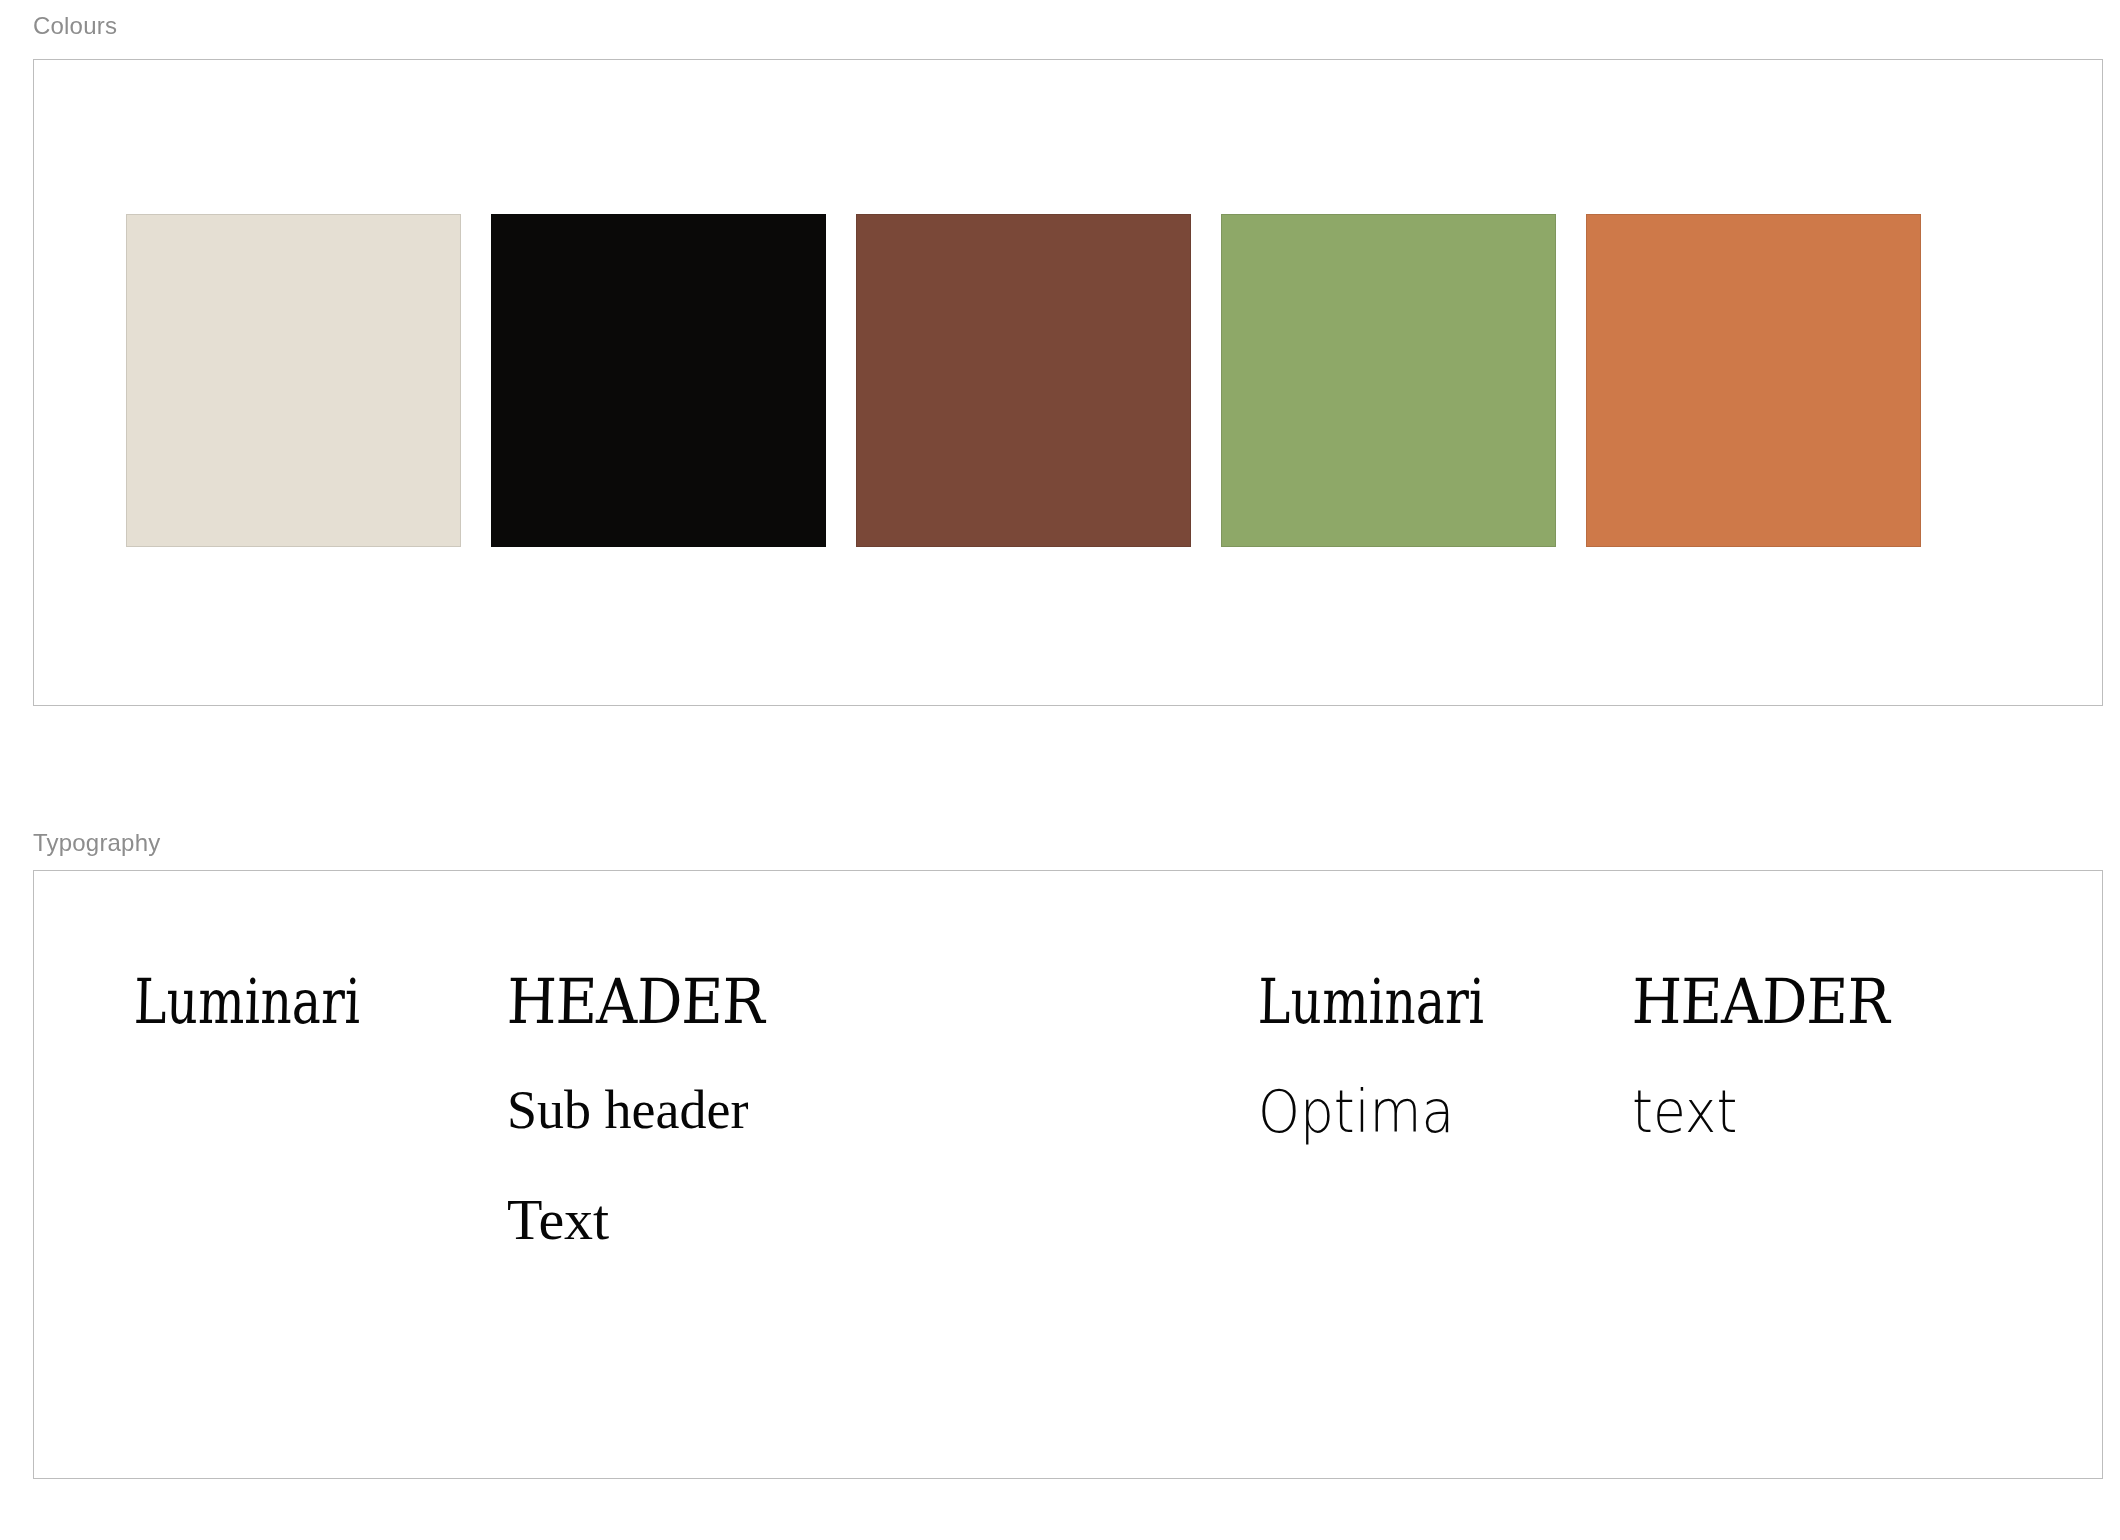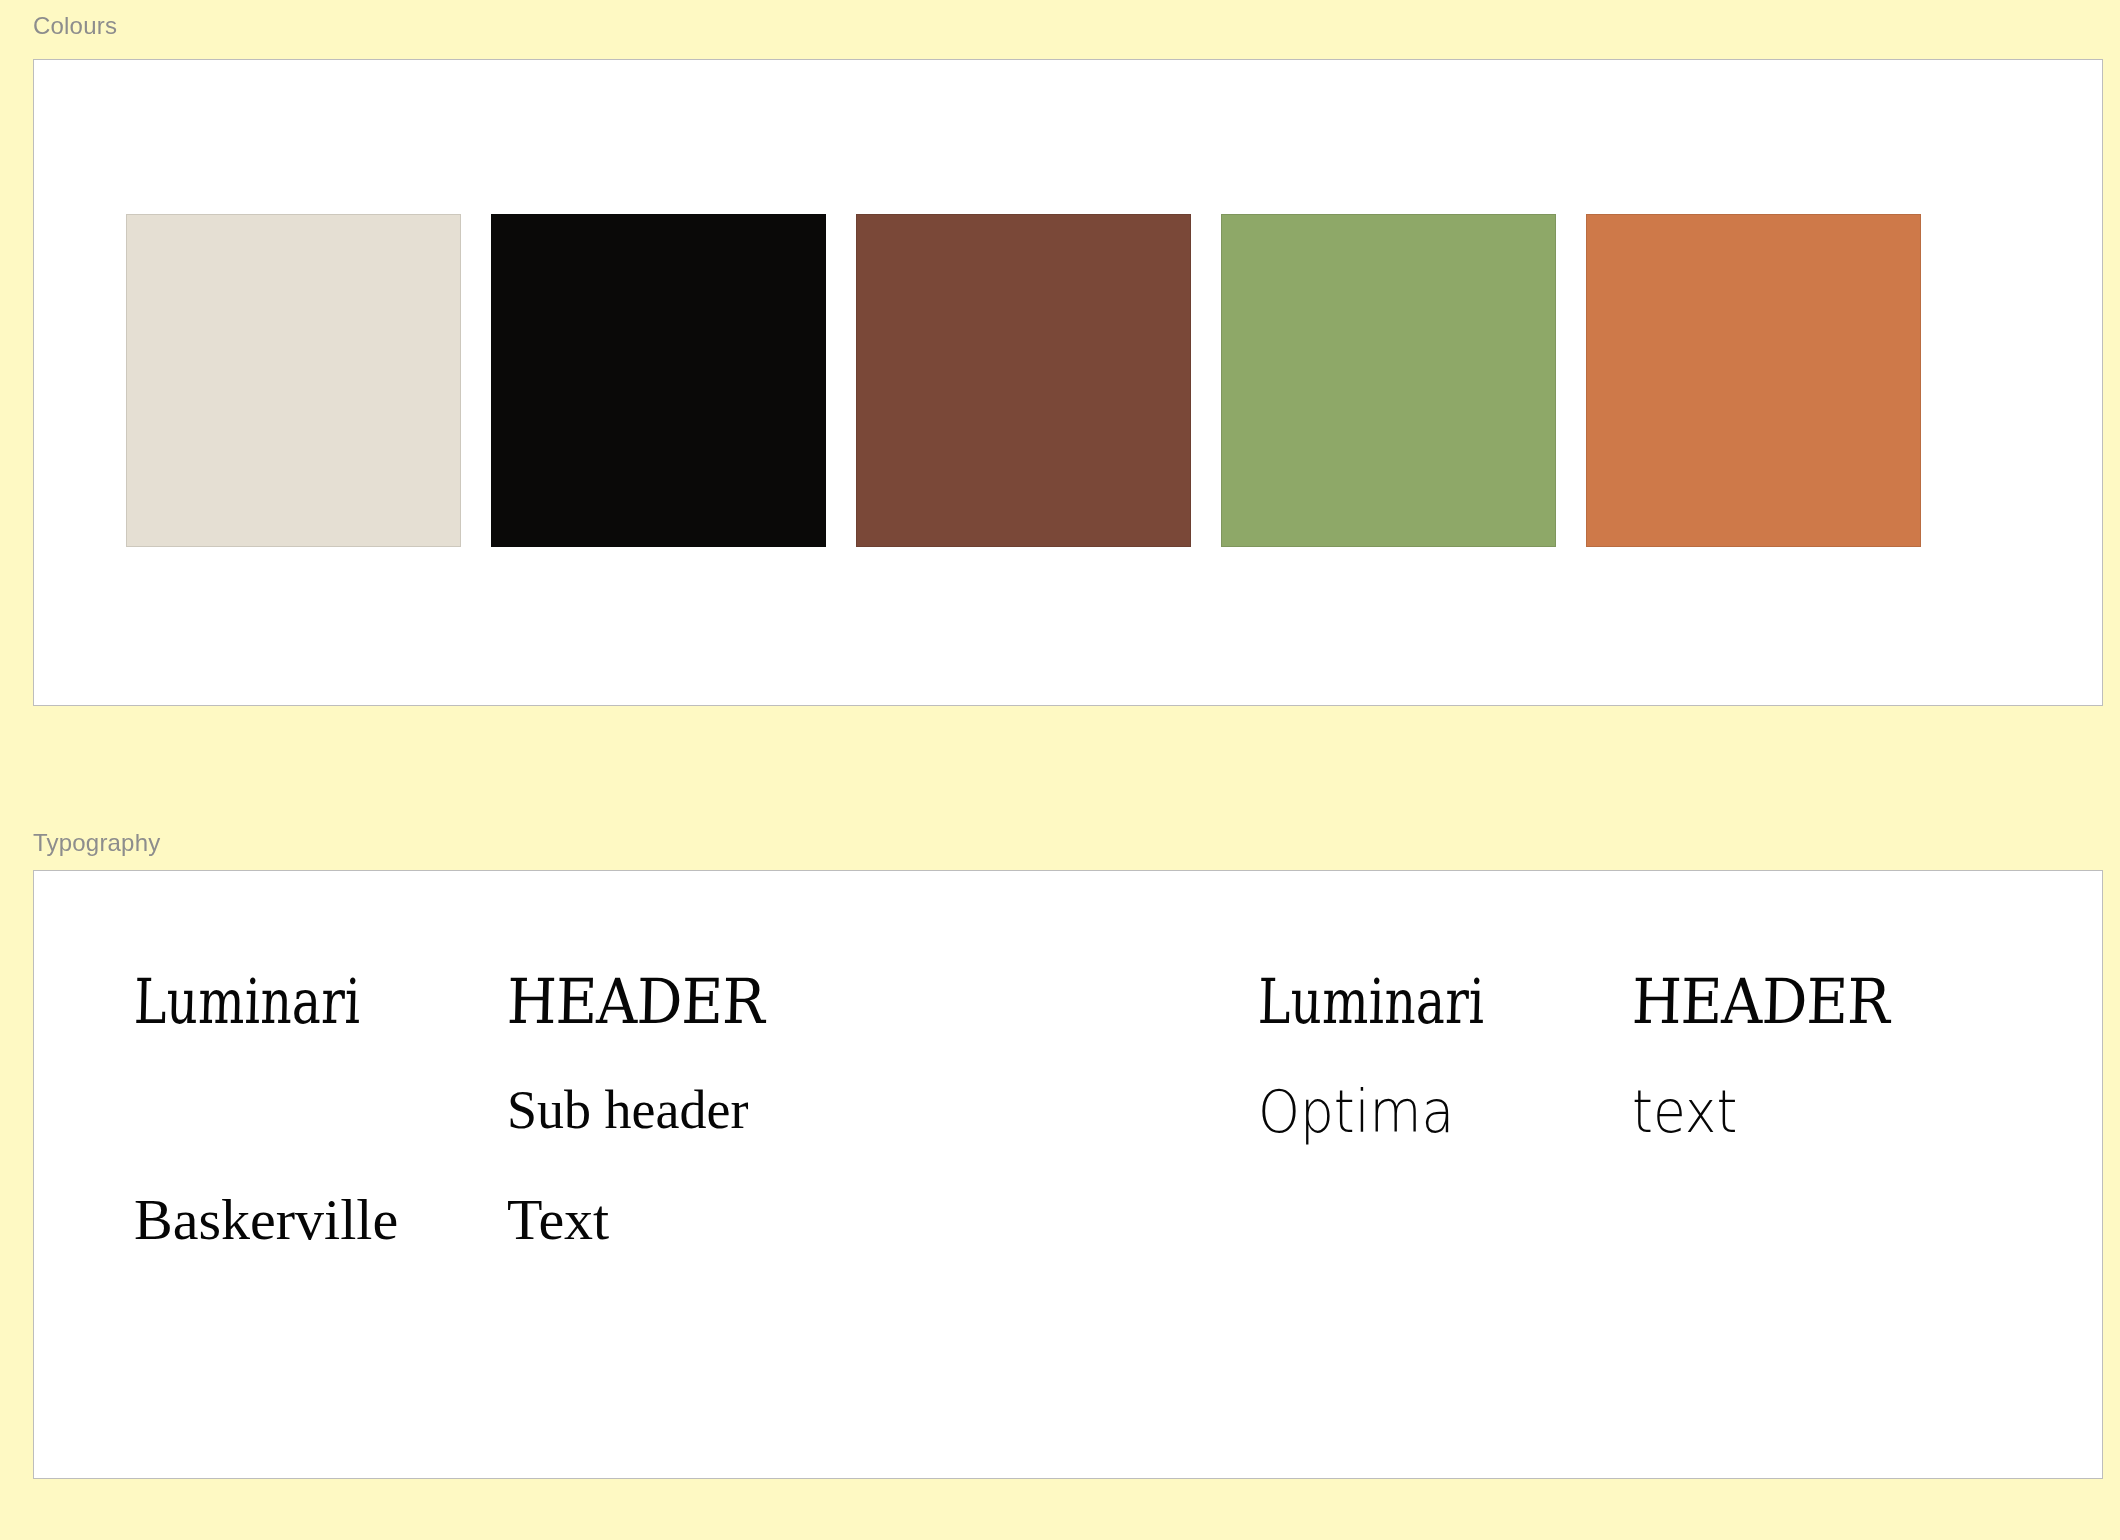--- a/index.html
+++ b/index.html
@@ -123,21 +123,21 @@
     font-family:"DejaVu Sans", sans-serif;
     font-size:58px;
     font-weight:300;
     transform:scaleX(0.92);
     transform-origin:left center;
   }
 </style>
 </head>
 <body>
 
-<div class="board" style="background: #fef9c3;">
+<div class="board" style="background: #ffffff;">
 
   <div class="section-label" id="label-colours">Colours</div>
 
   <div class="card" id="card-colours" style="background: rgb(255, 255, 255);">
 
     <div class="swatch-row">
       <div class="swatch" style="background:#e5dfd3"></div>
       <div class="swatch" style="background:#0a0908"></div>
       <div class="swatch" style="background:#7a4838"></div>
       <div class="swatch" style="background:#8ea868"></div>
@@ -146,21 +146,20 @@
 
   </div>
 
   <div class="section-label" id="label-typography">Typography</div>
 
   <div class="card" id="card-typography" style="background: rgb(255, 255, 255);">
 
     <div class="type-grid">
 
       <div class="type-cell col-a row-1 fnt-display">Luminari</div>
-      <div class="type-cell col-a row-3 fnt-serif-lg">Baskerville</div>
 
       <div class="type-cell col-b row-1 fnt-display-caps">HEADER</div>
       <div class="type-cell col-b row-2 fnt-serif">Sub header</div>
       <div class="type-cell col-b row-3 fnt-serif-lg">Text</div>
 
       <div class="type-cell col-c row-1 fnt-display">Luminari</div>
       <div class="type-cell col-c row-2 fnt-humanist">Optima</div>
 
       <div class="type-cell col-d row-1 fnt-display-caps">HEADER</div>
       <div class="type-cell col-d row-2 fnt-humanist">text</div>

